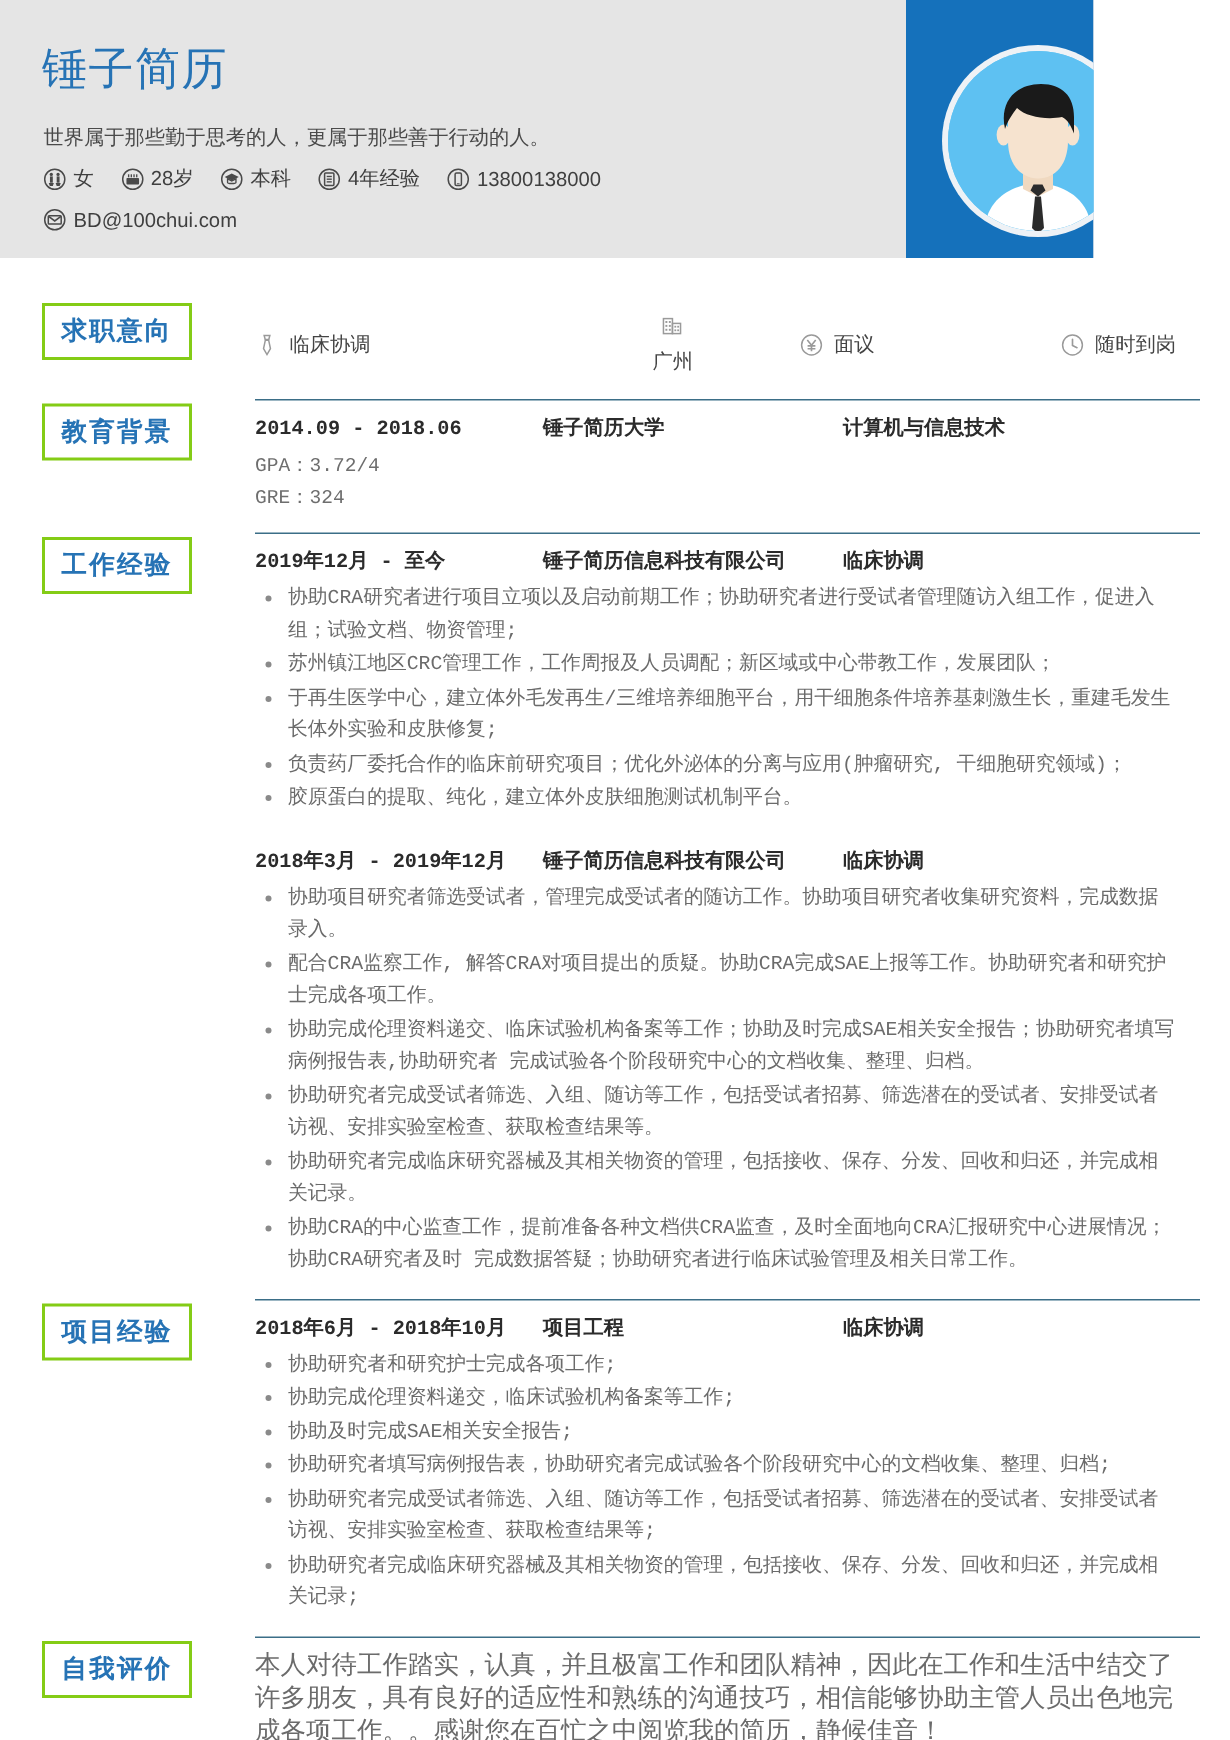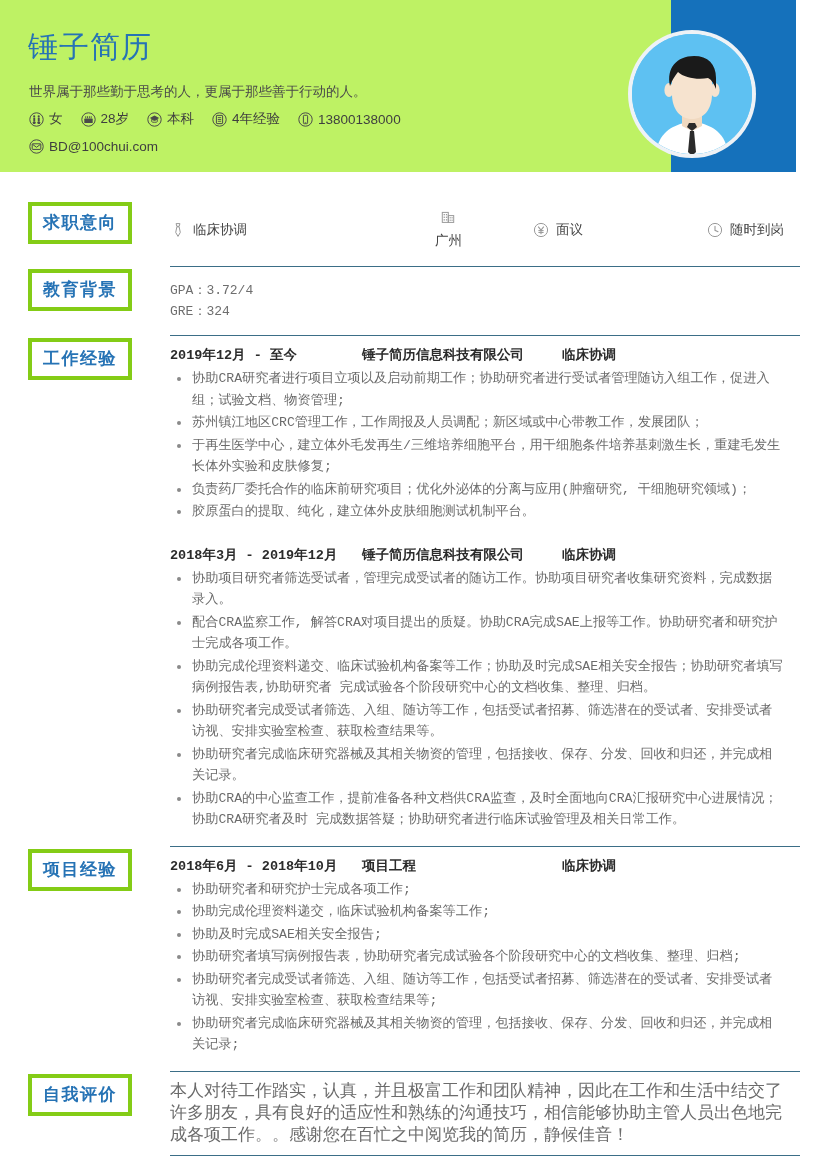--- a/index.html
+++ b/index.html
@@ -18,23 +18,23 @@
   .page {
     position: relative;
     width: 820px;
     height: 1160px;
     background: #ffffff;
   }
 
   
   .header {
     position: relative;
-    width: 796px;
+    width: 729px;
     height: 172px;
-    background: #bef264;
+    background: #e5e5e5;
     overflow: hidden;
   }
   .header-blue-panel {
     position: absolute;
     right: 0;
     top: 0;
     width: 125px;
     height: 172px;
     background: #1571bb;
   }
@@ -130,21 +130,21 @@
     position: relative;
   }
   .section-label-col {
     flex: 0 0 170px;
     padding-left: 28px;
     box-sizing: border-box;
     padding-top: 2px;
   }
   .section-label {
     display: inline-block;
-    border: 4px solid #84cc16;
+    border: 2px solid #84cc16;
     color: #2673b5;
     font-weight: bold;
     font-size: 17px;
     line-height: 1;
     padding: 8px 11px 9px 11px;
     letter-spacing: 1.5px;
     background: #ffffff;
     white-space: nowrap;
   }
   .section-body {
@@ -422,20 +422,25 @@
       </div>
     </div>
     <div class="divider"></div>
 
     <div class="section">
       <div class="section-label-col">
         <span class="section-label">教育背景</span>
       </div>
       <div class="section-body">
         <div class="entry">
+          <div class="entry-head">
+            <span class="c1">2014.09 - 2018.06</span>
+            <span class="c2">锤子简历大学</span>
+            <span class="c3">计算机与信息技术</span>
+          </div>
           <div class="sub-lines">
             <div>GPA：3.72/4</div>
             <div>GRE：324</div>
           </div>
         </div>
         <div class="sec-gap-sm"></div>
       </div>
     </div>
     <div class="divider"></div>
 

